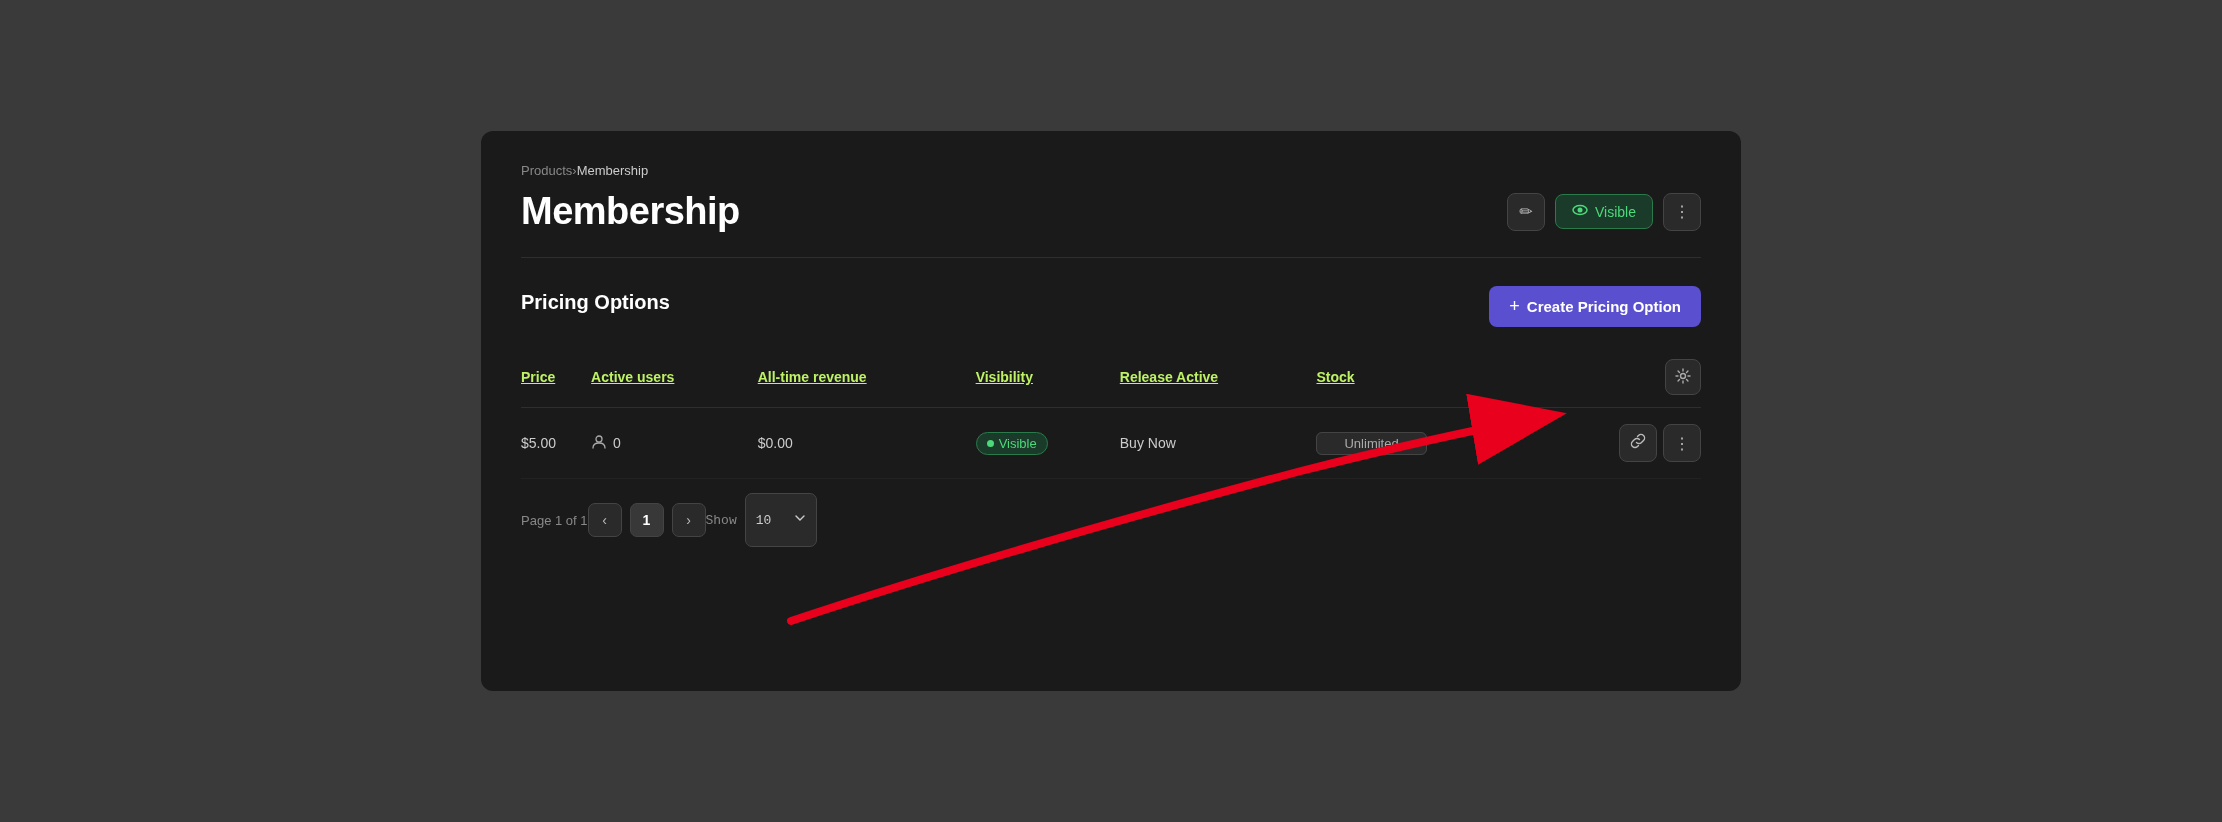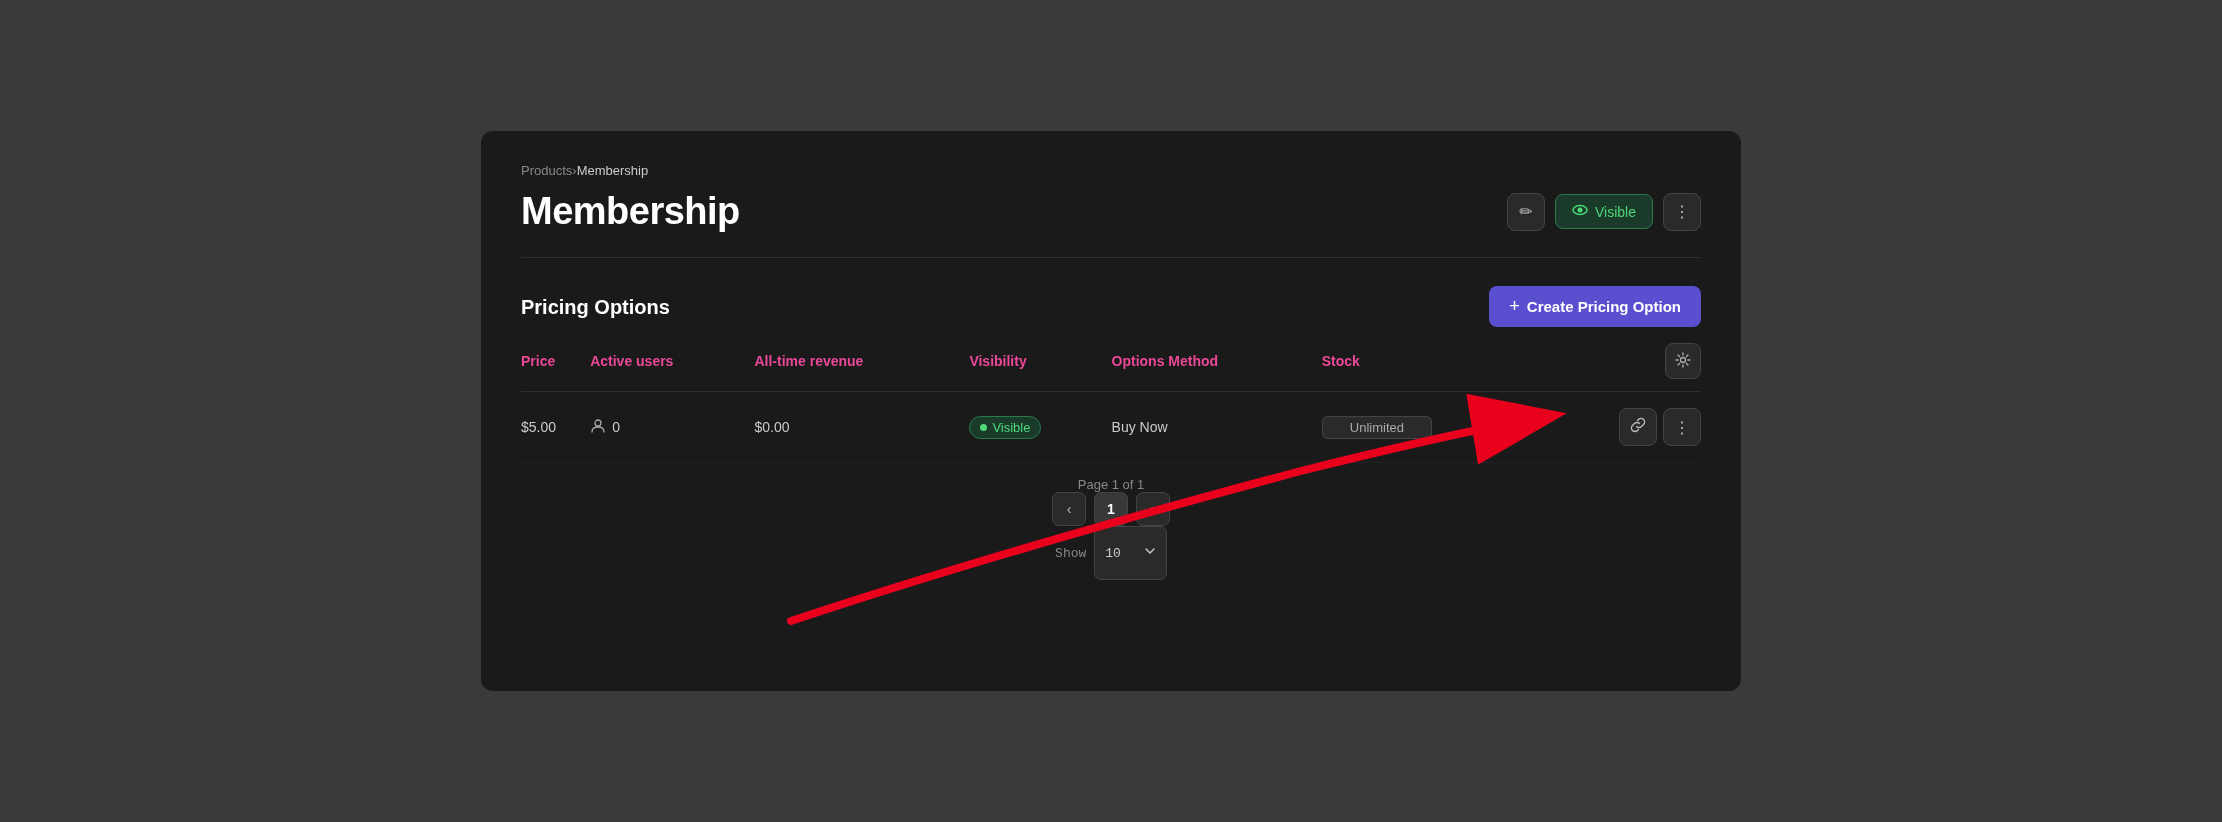--- a/index.html
+++ b/index.html
@@ -84,23 +84,23 @@
       font-weight: 500;
     }
     .divider {
       border: none;
       border-top: 1px solid #2e2e2e;
       margin-bottom: 28px;
     }
     
     .section-header {
       display: flex;
-      align-items: flex-end;
+      align-items: center;
       justify-content: space-between;
-      margin-bottom: 4px;
+      margin-bottom: 20px;
     }
     .section-title-group {}
     .section-title {
       color: #fff;
       font-size: 20px;
       font-weight: 600;
       margin-bottom: 8px;
     }
     .section-desc {
       color: #888;
@@ -125,25 +125,26 @@
     }
     
     .table {
       width: 100%;
       border-collapse: collapse;
     }
     .table thead tr {
       border-bottom: 1px solid #2e2e2e;
     }
     .table th {
-      color: #ec4899;
+      color: #bef264;
       font-size: 14px;
       font-weight: 600;
       padding: 12px 0;
       text-align: left;
+      text-decoration: underline;
     }
     .table th:last-child {
       text-align: right;
     }
     .table td {
       color: #ccc;
       font-size: 14px;
       padding: 16px 0;
       border-bottom: 1px solid #222;
     }
@@ -184,24 +185,22 @@
     .row-actions {
       display: flex;
       align-items: center;
       gap: 6px;
       justify-content: flex-end;
     }
     
     .pagination-row {
       display: flex;
       align-items: center;
-      justify-content: space-between;
       margin-top: 8px;
       padding-top: 6px;
-      flex-direction: column;
     }
     .page-info {
       color: #888;
       font-size: 13px;
     }
     .pagination-controls {
       display: flex;
       align-items: center;
       gap: 8px;
     }
@@ -312,21 +311,21 @@
     </button>
   </div>
 
   <table class="table">
     <thead>
       <tr>
         <th>Price</th>
         <th>Active users</th>
         <th>All-time revenue</th>
         <th>Visibility</th>
-        <th>Options Method</th>
+        <th>Release Active</th>
         <th>Stock</th>
         <th>
           <div style="display:flex;justify-content:flex-end;">
             <button class="gear-btn">
               <span>
                 <svg width="16" height="16" viewBox="0 0 16 16" fill="none">
                   <circle cx="8" cy="8" r="2.5" stroke="#aaa" stroke-width="1.4"></circle>
                   <path d="M8 1v2M8 13v2M1 8h2M13 8h2M3.05 3.05l1.41 1.41M11.54 11.54l1.41 1.41M3.05 12.95l1.41-1.41M11.54 4.46l1.41-1.41" stroke="#aaa" stroke-width="1.4" stroke-linecap="round"></path>
                 </svg>
               </span>

